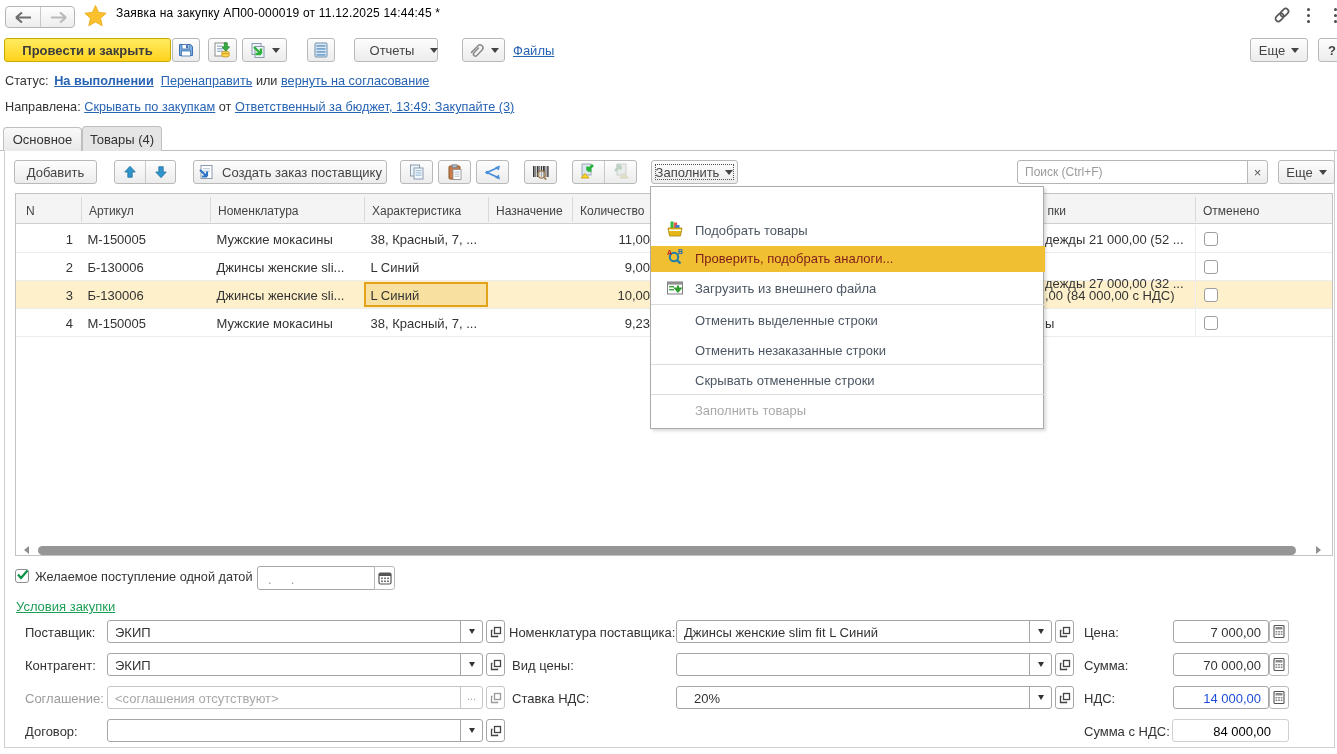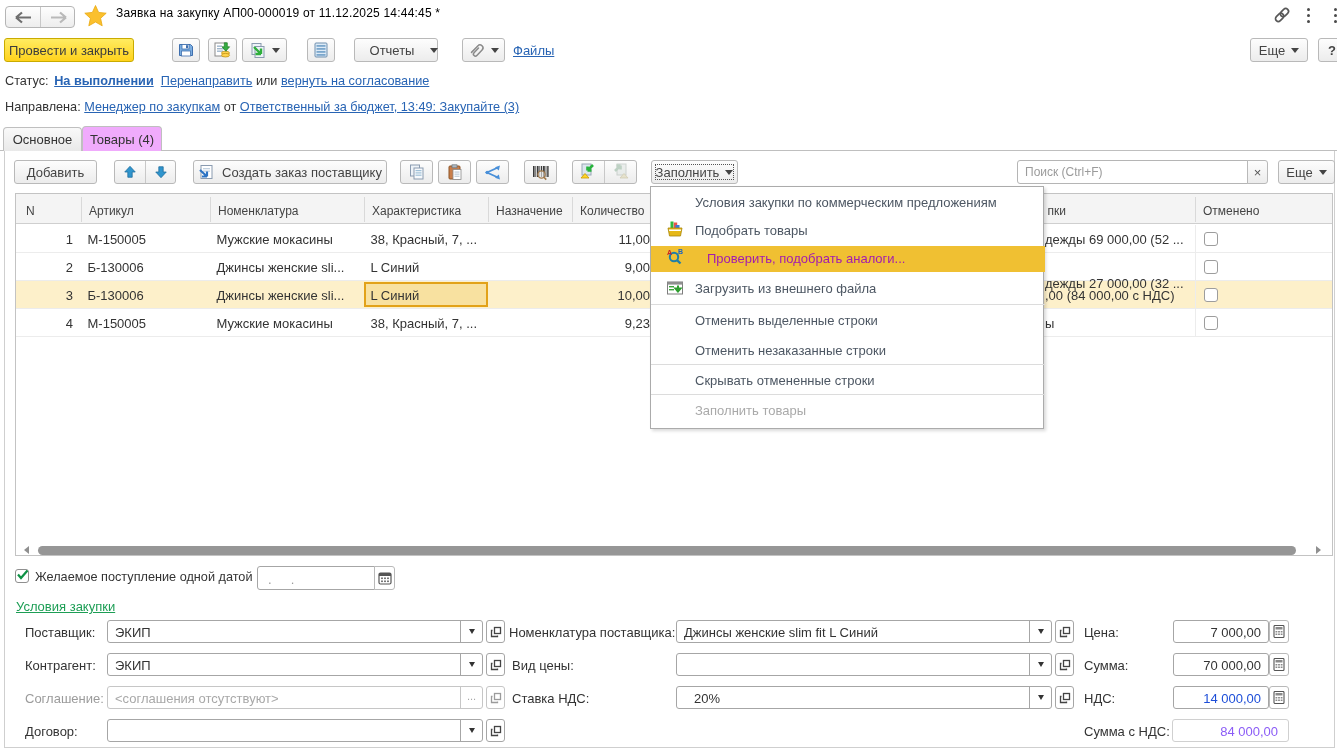--- a/index.html
+++ b/index.html
@@ -40,21 +40,21 @@
   <div class="abs" style="left:0;top:0;width:3px;height:3px;border-radius:50%;background:#4a4a4a"></div>
   <div class="abs" style="left:0;top:6px;width:3px;height:3px;border-radius:50%;background:#4a4a4a"></div>
   <div class="abs" style="left:0;top:12px;width:3px;height:3px;border-radius:50%;background:#4a4a4a"></div>
 </div>
 <div class="abs" style="left:1334px;top:8px;width:3px;height:16px">
   <div class="abs" style="left:0;top:0;width:3px;height:3px;border-radius:50%;background:#4a4a4a"></div>
   <div class="abs" style="left:0;top:6px;width:3px;height:3px;border-radius:50%;background:#4a4a4a"></div>
   <div class="abs" style="left:0;top:12px;width:3px;height:3px;border-radius:50%;background:#4a4a4a"></div>
 </div>
 
-<div class="abs" style="left:4px;top:38px;width:130px;height:24px;background:linear-gradient(#ffec61,#ffd21c);border:1px solid #c9ab00;border-radius:3px;display:flex;align-items:center;justify-content:center;font-weight:normal;color:#3c3c3c">Провести и закрыть</div>
+<div class="abs" style="left:4px;top:38px;width:167px;height:24px;background:linear-gradient(#ffec61,#ffd21c);border:1px solid #c9ab00;border-radius:3px;display:flex;align-items:center;justify-content:center;font-weight:bold;color:#3c3c3c">Провести и закрыть</div>
 <div class="btn" style="left:172px;top:38px;width:28px;height:24px">
   <svg width="16" height="16" viewBox="0 0 16 16">
       <path d="M1.5 2.5 h11 l2 2 v9 h-13 z" fill="#7aade0" stroke="#3f6fae" stroke-width="1"></path>
       <rect x="4" y="2.5" width="7" height="4.5" fill="#fff" stroke="#3f6fae" stroke-width="0.8"></rect>
       <rect x="8" y="3.2" width="2" height="3" fill="#3f6fae"></rect>
       <rect x="3.5" y="9" width="9" height="5" fill="#fff" stroke="#3f6fae" stroke-width="0.8"></rect>
     </svg>
 </div>
 <div class="btn" style="left:208px;top:38px;width:29px;height:24px">
   <svg width="17" height="17" viewBox="0 0 17 17">
@@ -102,25 +102,25 @@
   <span class="caret"></span>
 </div>
 <div class="abs link" style="left:513px;top:43px">Файлы</div>
 <div class="btn" style="left:1250px;top:38px;width:58px;height:24px;gap:6px">
     <span>Еще</span>
     <span class="caret"></span>
   </div>
 <div class="btn" style="left:1318px;top:38px;width:28px;height:24px;font-weight:bold">?</div>
 
 <div class="abs" style="left:5px;top:74px;font-size:12.7px">Статус: <a class="link" style="font-weight:bold;margin-left:2px">На выполнении</a>&nbsp; <a class="link">Перенаправить</a> или <a class="link">вернуть на согласование</a></div>
-<div class="abs" style="left:5px;top:100px;font-size:12.7px">Направлена: <a class="link">Менеджер по закупкам</a> от <a class="link">Ответственный за бюджет, 13:49: Закупайте (3)</a></div>
+<div class="abs" style="left:5px;top:100px;font-size:12.7px">Направлена: <a class="link">Скрывать по закупкам</a> от <a class="link">Ответственный за бюджет, 13:49: Закупайте (3)</a></div>
 
 <div class="abs" style="left:0;top:150px;width:1337px;height:1px;background:#bfbfbf"></div>
 <div class="abs" style="left:3px;top:127px;width:79px;height:24px;background:linear-gradient(#f9f9f9,#e9e9e9);border:1px solid #bfbfbf;border-bottom:none;border-radius:4px 4px 0 0;display:flex;align-items:center;justify-content:center;color:#333">Основное</div>
-<div class="abs" style="left:82px;top:126px;width:80px;height:25px;background:#f0abfc;border:1px solid #bfbfbf;border-bottom:none;border-radius:4px 4px 0 0;display:flex;align-items:center;justify-content:center;color:#333">Товары (4)</div>
+<div class="abs" style="left:82px;top:126px;width:80px;height:25px;background:#e5e5e5;border:1px solid #bfbfbf;border-bottom:none;border-radius:4px 4px 0 0;display:flex;align-items:center;justify-content:center;color:#333">Товары (4)</div>
 
 <div class="abs" style="left:4px;top:151px;width:1331px;height:597px;border-left:1px solid #cfcfcf;border-right:1px solid #cfcfcf;border-bottom:1px solid #cfcfcf"></div>
 
 <div class="btn" style="left:14px;top:160px;width:83px;height:24px">Добавить</div>
 <div class="btn" style="left:114px;top:160px;width:62px;height:24px"></div>
 <div class="abs" style="left:145px;top:161px;width:1px;height:22px;background:#c8c8c8"></div>
 <svg class="abs" style="left:123px;top:165px" width="14" height="14" viewBox="0 0 16 16">
     <path d="M8 1.5 L14 8 L10.5 8 L10.5 14 L5.5 14 L5.5 8 L2 8 Z" fill="#3095cd" stroke="#1e6e9e" stroke-width="0.9"></path>
   </svg>
 <svg class="abs" style="left:154px;top:165px" width="14" height="14" viewBox="0 0 16 16">
@@ -223,21 +223,21 @@
   <div class="abs" style="left:0;top:31px;width:1316px;height:28px;border-bottom:1px solid #ececec"></div>
   <div class="abs" style="left:0;top:59px;width:1316px;height:28px;border-bottom:1px solid #ececec"></div>
   <div class="abs" style="left:0;top:87px;width:1316px;height:28px;border-bottom:1px solid #ececec;background:#fdf0ca"></div>
   <div class="abs" style="left:0;top:115px;width:1316px;height:28px;border-bottom:1px solid #ececec"></div>
 
   <div class="abs" style="left:0;top:38px;width:57px;text-align:right">1</div>
   <div class="abs" style="left:71.5px;top:38px">М-150005</div>
   <div class="abs" style="left:200.5px;top:38px">Мужские мокасины</div>
   <div class="abs" style="left:354.5px;top:38px">38, Красный, 7, ...</div>
   <div class="abs" style="left:560px;top:38px;width:74px;text-align:right">11,00</div>
-  <div class="abs" style="left:1029px;top:38px">дежды 69 000,00 (52 ...</div>
+  <div class="abs" style="left:1029px;top:38px">дежды 21 000,00 (52 ...</div>
   <div class="abs" style="left:0;top:66px;width:57px;text-align:right">2</div>
   <div class="abs" style="left:71.5px;top:66px">Б-130006</div>
   <div class="abs" style="left:200.5px;top:66px">Джинсы женские sli...</div>
   <div class="abs" style="left:354.5px;top:66px">L Синий</div>
   <div class="abs" style="left:560px;top:66px;width:74px;text-align:right">9,00</div>
   <div class="abs" style="left:1029px;top:82px">дежды 27 000,00 (32 ...</div>
   <div class="abs" style="left:0;top:94px;width:57px;text-align:right">3</div>
   <div class="abs" style="left:71.5px;top:94px">Б-130006</div>
   <div class="abs" style="left:200.5px;top:94px">Джинсы женские sli...</div>
   <div class="abs" style="left:348px;top:88px;width:124px;height:25px;background:#f8e1a0;border:2px solid #e2a219"></div>
@@ -256,31 +256,30 @@
   <div class="abs" style="left:1188px;top:66px;width:14px;height:14px;border:1px solid #9d9d9d;border-radius:3px;background:#fff"></div>
   <div class="abs" style="left:1188px;top:94px;width:14px;height:14px;border:1px solid #9d9d9d;border-radius:3px;background:#fff"></div>
   <div class="abs" style="left:1188px;top:122px;width:14px;height:14px;border:1px solid #9d9d9d;border-radius:3px;background:#fff"></div>
 
   <div class="abs" style="left:8px;top:352px;width:0;height:0;border-top:4px solid transparent;border-bottom:4px solid transparent;border-right:5px solid #8f8f8f"></div>
   <div class="abs" style="left:22px;top:352px;width:1258px;height:9px;background:#969696;border-radius:5px"></div>
   <div class="abs" style="left:1300px;top:352px;width:0;height:0;border-top:4px solid transparent;border-bottom:4px solid transparent;border-left:5px solid #8f8f8f"></div>
 </div>
 
 <div class="abs" style="left:650px;top:186px;width:394px;height:243px;background:#fff;border:1px solid #ababab;color:#4d5763;box-shadow:2px 2px 3px rgba(0,0,0,0.15)">
-  <div class="abs" style="left:44px;top:8px">Условия закупки по коммерческим предложениям</div>
   <div class="abs" style="left:44px;top:36px">Подобрать товары</div>
   <svg class="abs" style="left:15px;top:33px" width="18" height="18" viewBox="0 0 18 18">
       <rect x="4.5" y="1.5" width="3" height="7" fill="#2fba3f"></rect>
       <rect x="7.8" y="2.5" width="3.4" height="6" fill="#e8564a"></rect>
       <rect x="9.5" y="5" width="4" height="4" fill="#3a7bd5"></rect>
       <path d="M2 8 L16 8 L14.5 16 L3.5 16 Z" fill="#e6b817" stroke="#a8860a" stroke-width="0.8"></path>
       <path d="M3 9.5 L15 9.5 L14.8 11 L3.2 11 Z" fill="#fff"></path>
     </svg>
   <div class="abs" style="left:0;top:59px;width:394px;height:26px;background:#f0c032"></div>
-  <div class="abs" style="left:56px;top:64px;color:#a21caf">Проверить, подобрать аналоги...</div>
+  <div class="abs" style="left:44px;top:64px;color:#7f1d1d">Проверить, подобрать аналоги...</div>
   <svg class="abs" style="left:15px;top:61px" width="18" height="18" viewBox="0 0 18 18">
       <circle cx="8" cy="9" r="4.2" fill="none" stroke="#1f7fa8" stroke-width="2"></circle>
       <path d="M11 12.2 L14.5 15.5" stroke="#1f7fa8" stroke-width="2.4"></path>
       <text x="1" y="6.5" font-size="7" font-weight="bold" fill="#c22">A</text>
       <text x="12" y="5.5" font-size="7" font-weight="bold" fill="#1763c8">B</text>
     </svg>
   <div class="abs" style="left:44px;top:94px">Загрузить из внешнего файла</div>
   <svg class="abs" style="left:15px;top:92px" width="18" height="18" viewBox="0 0 18 18">
       <rect x="1.5" y="3" width="15" height="12" fill="#fff" stroke="#7d7d7d"></rect>
       <rect x="1.5" y="3" width="15" height="2.6" fill="#8f8f8f"></rect>
@@ -475,14 +474,14 @@
 <div class="openbtn" style="left:486px;top:719px;height:23px">
     <svg width="12" height="12" viewBox="0 0 12 12">
       <g fill="none" stroke="#444" stroke-width="1.3">
         <rect x="4.5" y="1.5" width="6" height="6"></rect>
         <path d="M2.5 4.5 L1.5 4.5 L1.5 10.5 L7.5 10.5 L7.5 9.5"></path>
       </g>
     </svg>
   </div>
 <div class="flabel" style="left:1084px;top:724px">Сумма с НДС:</div>
 <div class="combo" style="left:1172px;top:719px;width:117px;height:23px;border-color:#d0d0d0">
-    <span style="position:absolute;right:10px;top:4px;color:#8b5cf6">84 000,00</span>
+    <span style="position:absolute;right:17px;top:4px;color:#000000">84 000,00</span>
   </div>
 
 </body></html>

